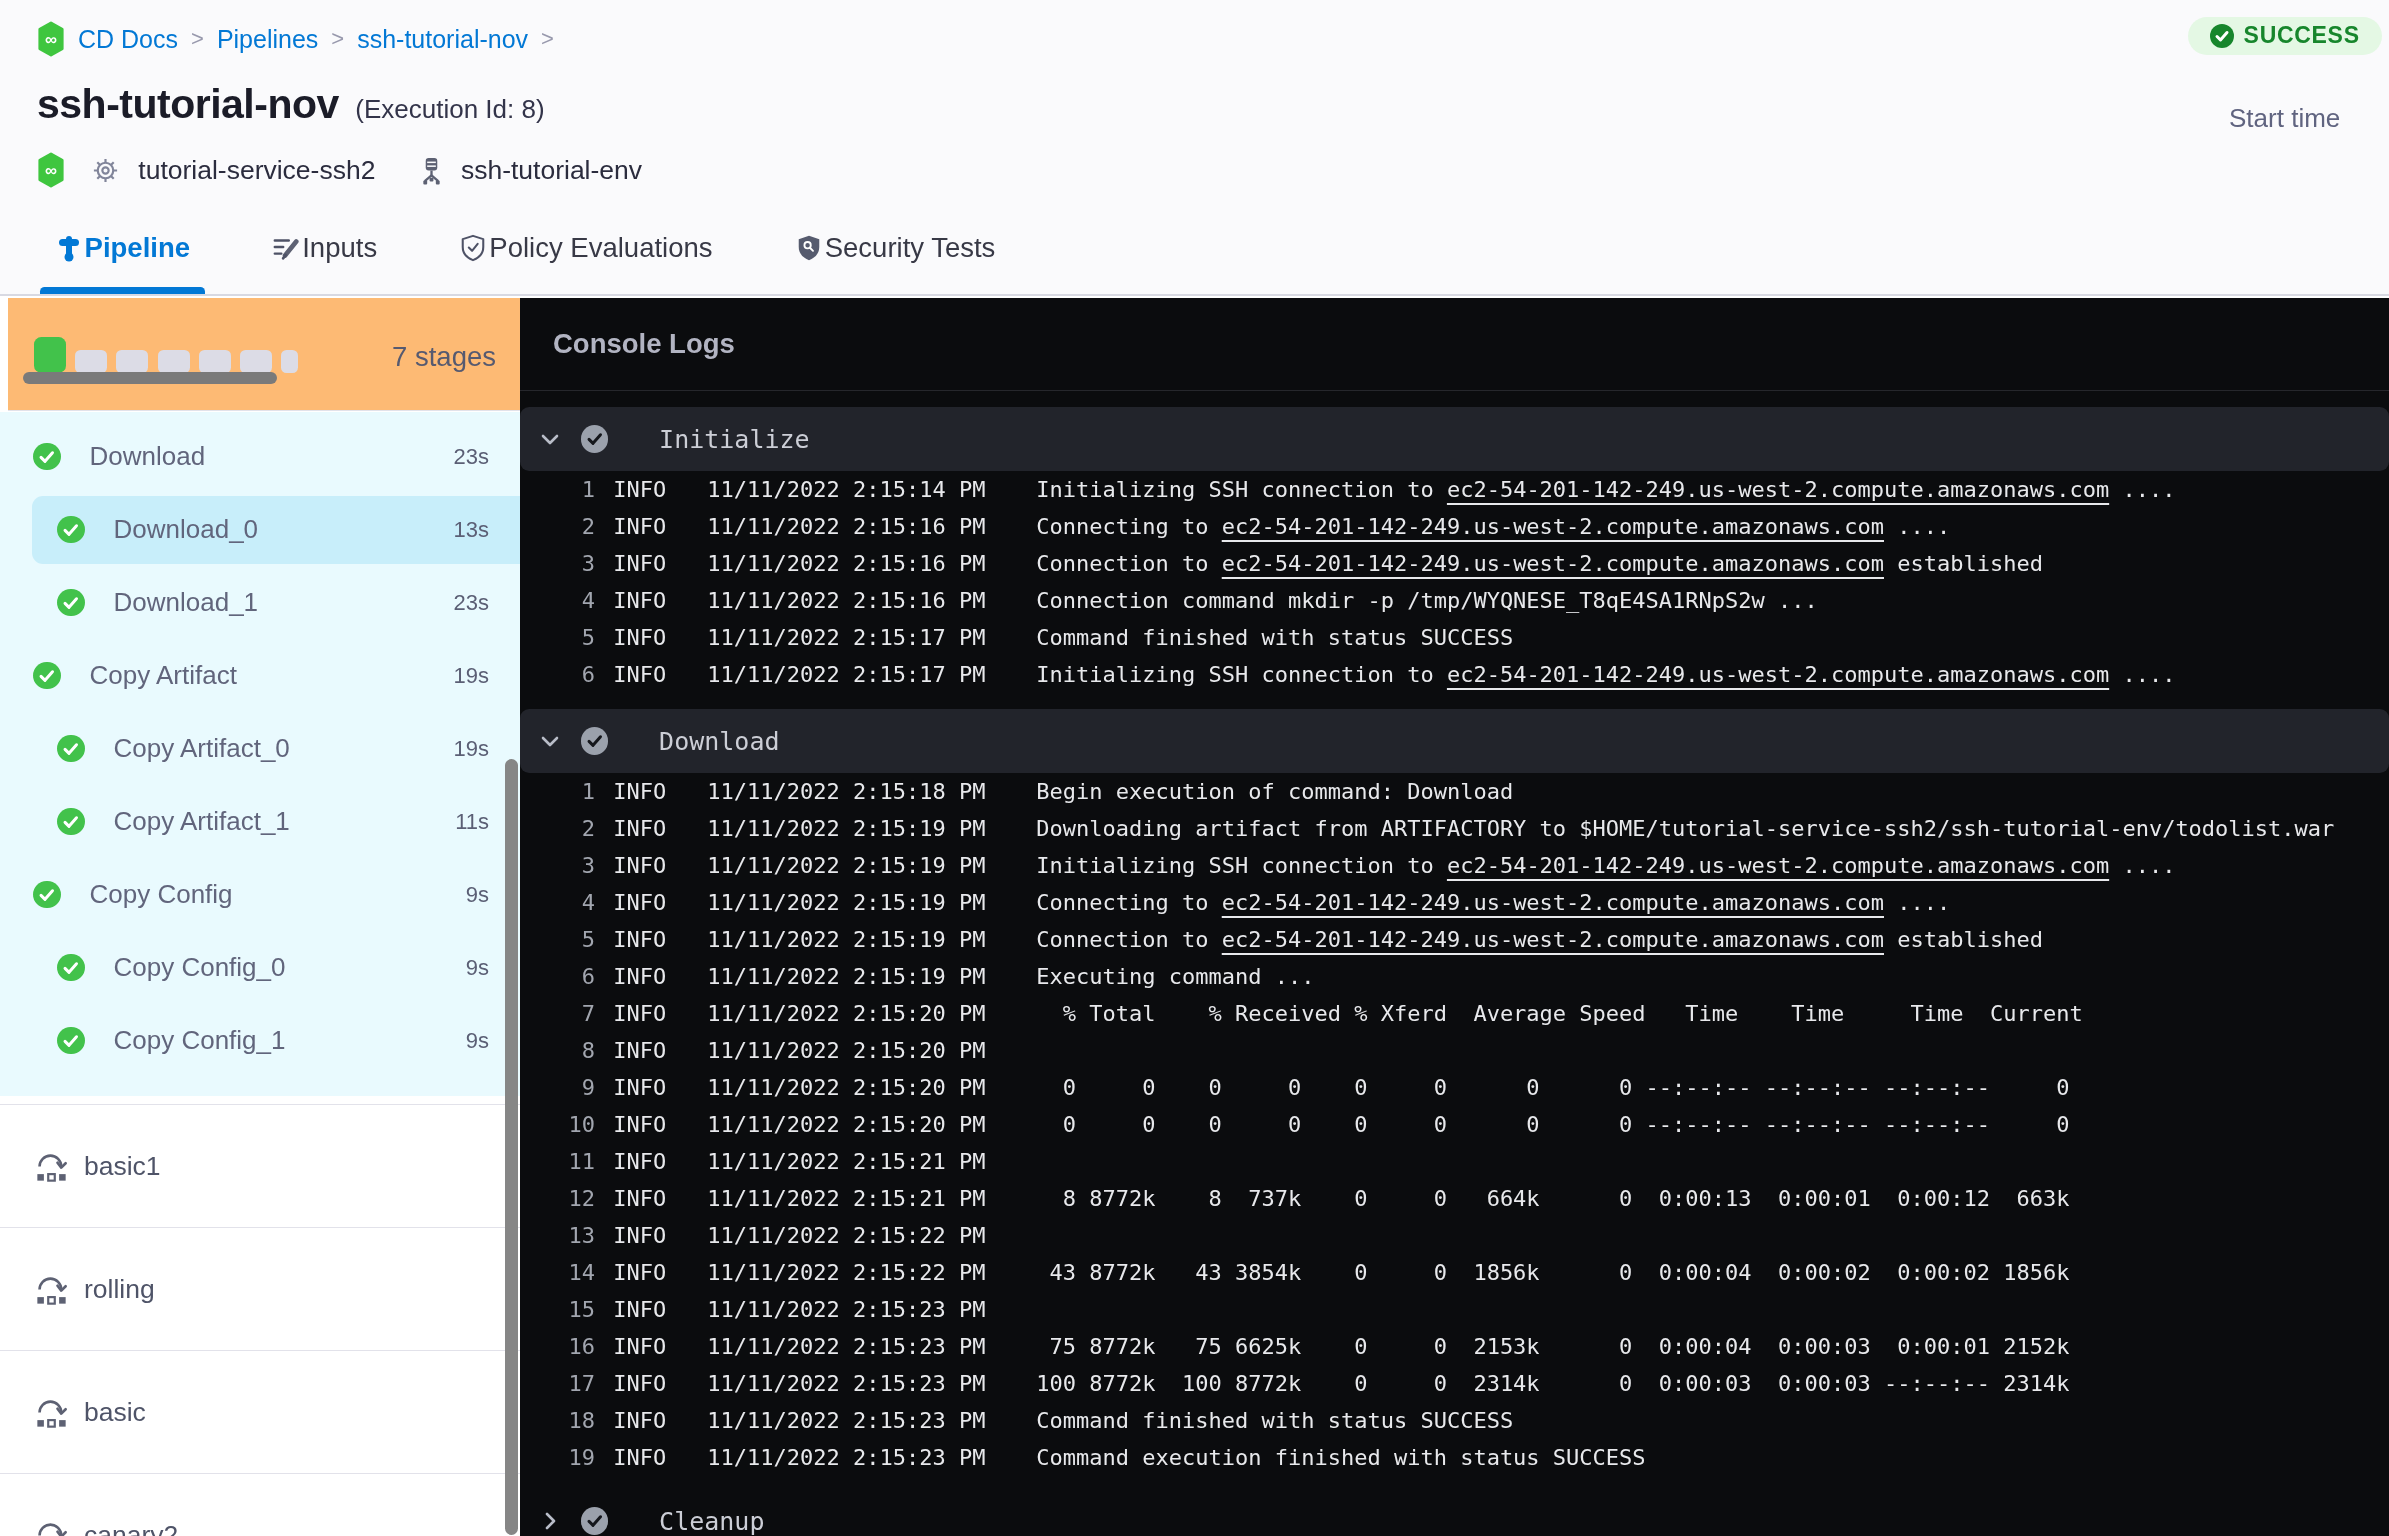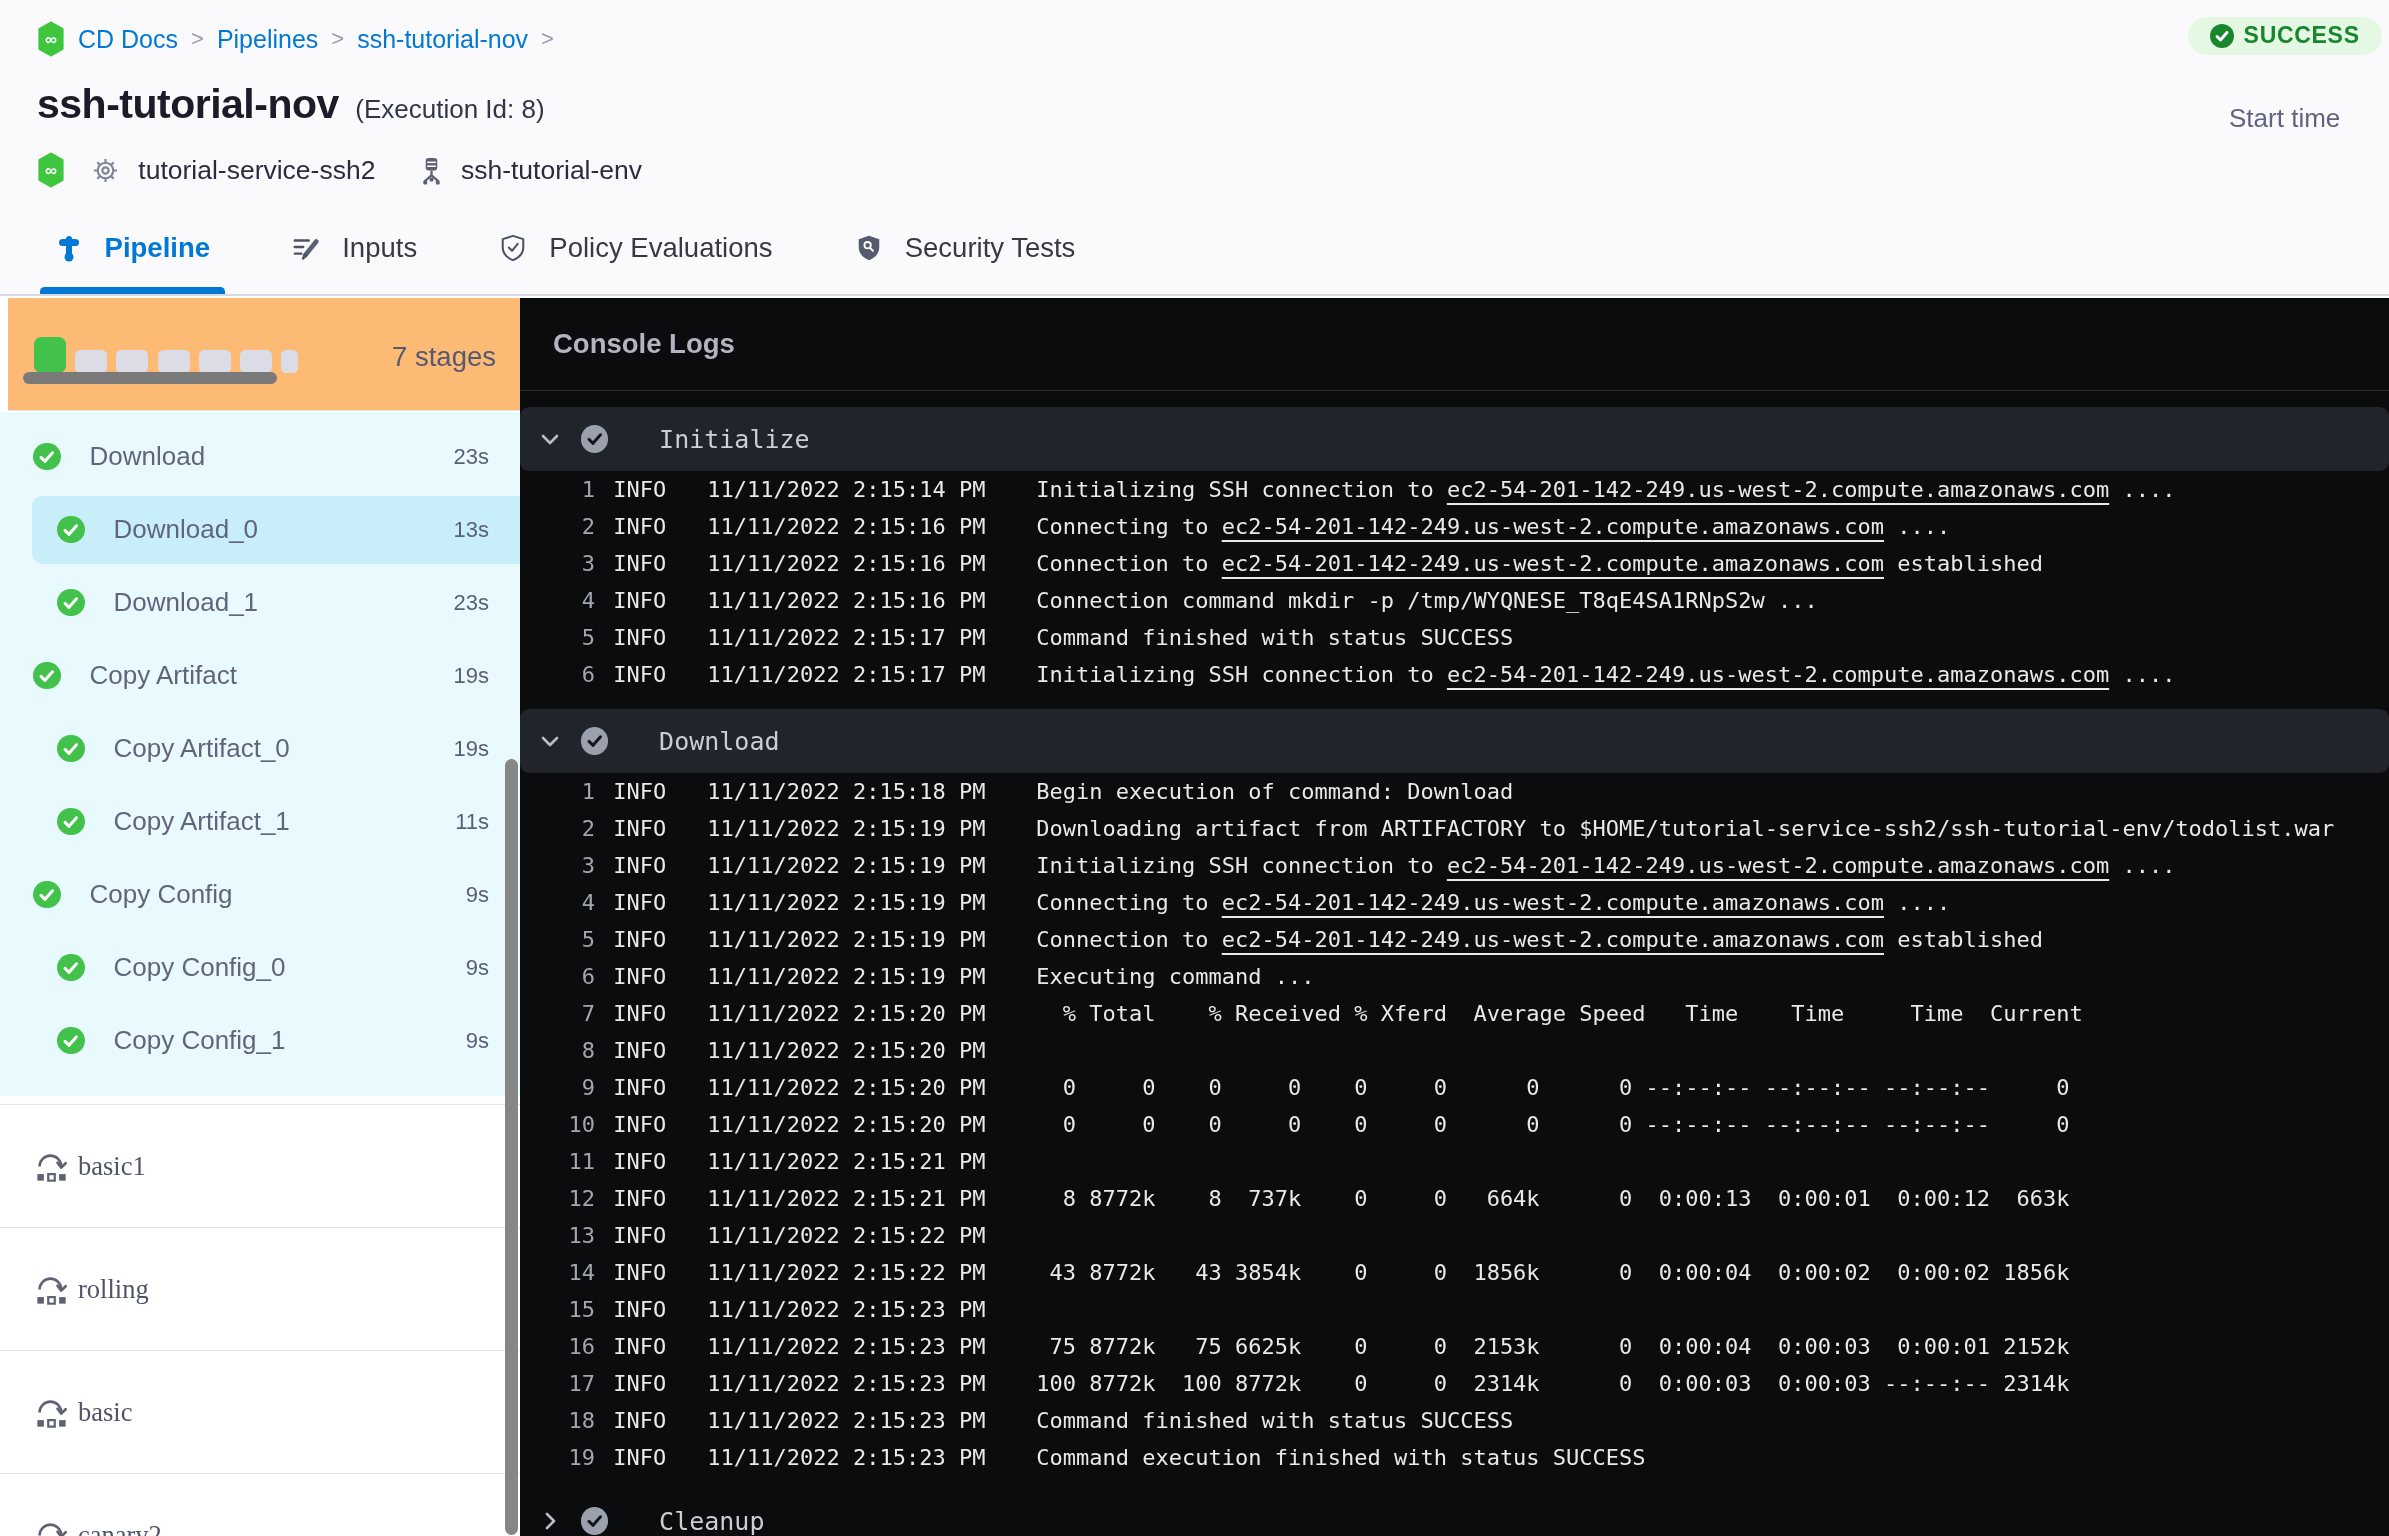--- a/index.html
+++ b/index.html
@@ -27,21 +27,21 @@
   .page-title { font-size:41px; font-weight:bold; color:#1b1c28; letter-spacing:-0.5px; }
   .exec-id { font-size:26px; color:#33344a; }
 
   .svc-row { position:absolute; left:37px; top:148px; height:44px; display:flex; align-items:center; }
   .svc-gear { width:29px; height:29px; margin-left:26px; }
   .svc-name { margin-left:18.3px; font-size:26.5px; font-weight:500; color:#2b2c3e; }
   .env-icon { width:25px; height:29px; margin-left:44px; }
   .env-name { margin-left:16.5px; font-size:26.5px; font-weight:500; color:#2b2c3e; }
 
   .tabs { position:absolute; left:40px; bottom:0; height:92px; display:flex; gap:53px; }
-  .tab { position:relative; display:flex; align-items:center; gap:22px; padding:0 14.6px;
+  .tab { position:relative; display:flex; align-items:center; gap:2px; padding:0 14.6px;
          font-size:27.5px; color:#383946; cursor:pointer; }
   .tab svg { width:28px; height:28px; }
   .tab.active { color:#0278d5; font-weight:bold; }
   .tab.active::after { content:""; position:absolute; left:0; right:0; bottom:0; height:7.3px;
                        background:#0278d5; border-radius:4.6px 4.6px 0 0; }
 
   
   .sidebar { position:absolute; left:0; top:298px; width:520px; height:1238px; background:#ffffff; }
   .sb-head { position:relative; height:113px; border-bottom:1.8px solid #e2e2ea; background:#fdba74;margin-left:8px; }
   .segments { position:absolute; left:26px; top:39px; display:flex; gap:9.2px; align-items:flex-start; }
@@ -60,21 +60,21 @@
   .stage-row > * { position:relative; }
   .stage-row .ckc { margin-left:33px; }
   .stage-row.lvl1 .ckc { margin-left:57px; }
   .stage-label { margin-left:29px; font-size:26px; color:#61657c; }
   .stage-duration { position:absolute; right:31px; font-size:22px; color:#5b5f75; }
 
   .pipe-list { position:absolute; left:0; top:806px; width:520px; }
   .pipe-item { height:123px; border-top:1.8px solid #e2e2ea; display:flex; align-items:center;
                padding-left:33px; background:#fff; cursor:pointer; }
   .pipe-item svg { width:37px; height:33px; }
-  .pipe-label { margin-left:8px; font-size:26.5px; color:#4f5468;font-family:Liberation Serif, serif; }
+  .pipe-label { margin-left:14px; font-size:26.5px; color:#4f5468; }
 
   .sb-scrollbar { position:absolute; right:1.8px; top:461px; width:13.7px; height:776px;
                   background:#868686; border-radius:7.3px; cursor:pointer; }
 
   
   .console { position:absolute; left:520px; top:298px; width:1869px; height:1238px;
              background:#0b0c0e; overflow:hidden; }
   .console-head { height:93px; line-height:92px; padding-left:33px; font-size:27.5px; font-weight:bold;
                   color:#b2b4c2; border-bottom:1.8px solid #26272c; }
   .log-area { font-family:"DejaVu Sans Mono", monospace; font-size:22px; }

